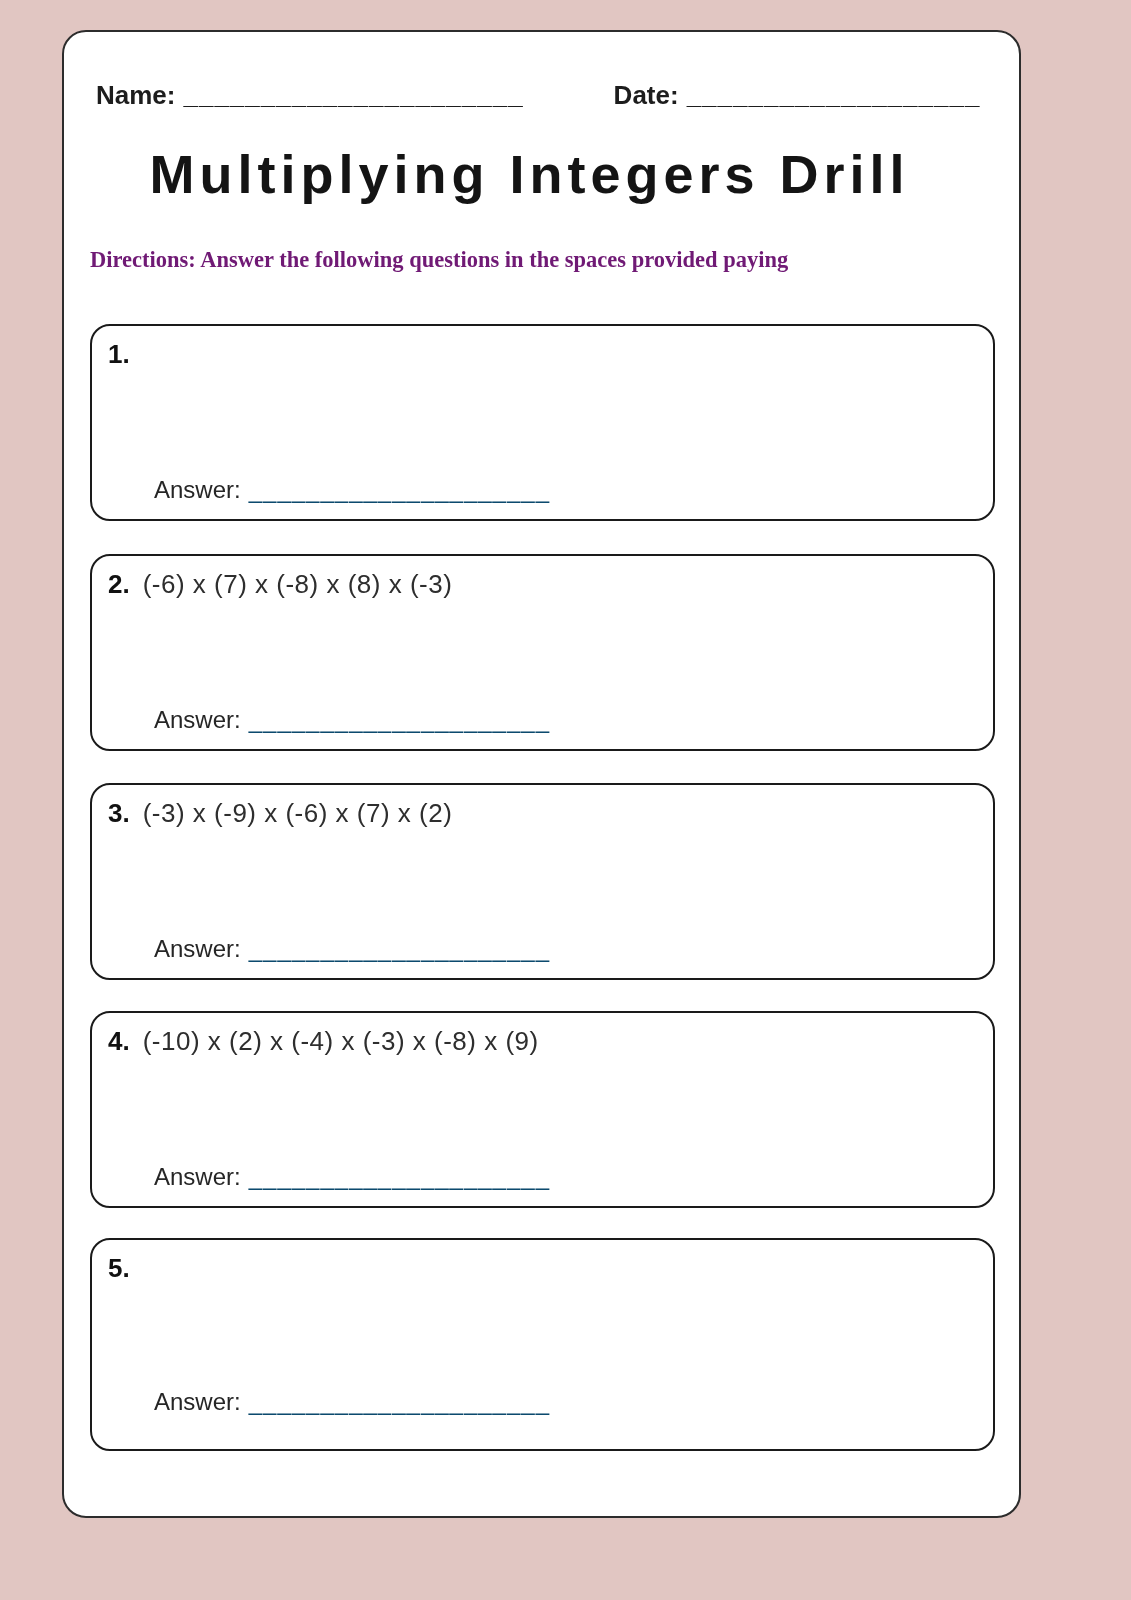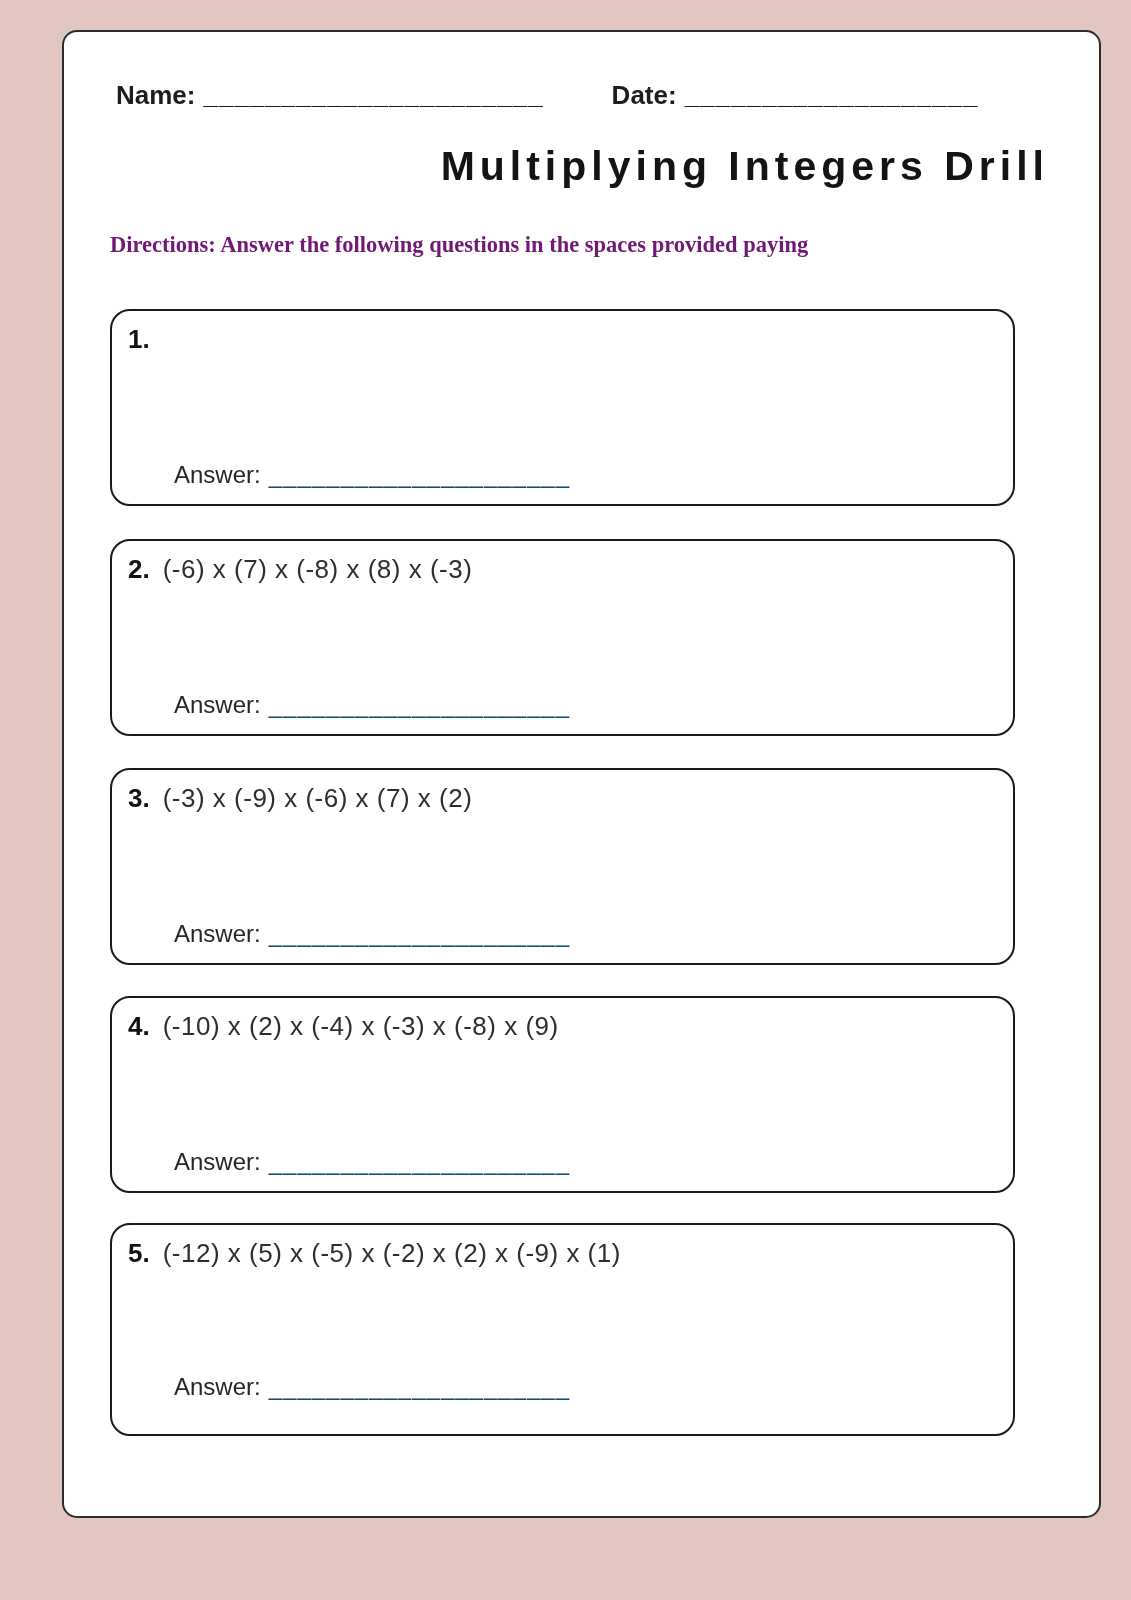--- a/index.html
+++ b/index.html
@@ -6,46 +6,46 @@
   html, body {
     width: 1131px; height: 1600px;
     font-family: "Liberation Sans", sans-serif;
     background: #e1c6c2;
     position: relative;
     overflow: hidden;
   }
   .card {
     position: absolute;
     left: 62px; top: 30px;
-    width: 1039px; height: 1488px;
+    width: 959px; height: 1488px;
     background: #ffffff;
     border: 2px solid #2c2c2c;
-    border-radius: 15px;
-    padding: 48px 50px 0 46px;
+    border-radius: 24px;
+    padding: 48px 50px 0 26px;
   }
   .header-row {
     display: flex;
     align-items: baseline;
     font-size: 26px;
     font-weight: 700;
     color: #1d1d1d;
     padding-left: 6px;
   }
   .field { white-space: nowrap; }
   .field .blank {
     font-weight: 700;
     letter-spacing: 1px;
     margin-left: 8px;
     color: #1d1d1d;
   }
-  .date-field { margin-left: 68px; }
+  .date-field { margin-left: 90px; }
   .title {
     margin-top: 32px;
-    text-align: right;
-    font-size: 41px;
+    text-align: center;
+    font-size: 54px;
     font-weight: 700;
     letter-spacing: 5px;
     white-space: nowrap;
     color: #141414;
   }
   .directions {
     margin-top: 40px;
     font-size: 22.5px;
     font-weight: 700;
     line-height: 1.36;
@@ -151,20 +151,19 @@
       <span class="q-expr">(-10) x (2) x (-4) x (-3) x (-8) x (9)</span>
     </div>
     <div class="answer-row">
       <span>Answer:</span><span class="blank">_____________________</span>
     </div>
   </div>
 
   <div class="qbox qbox-5">
     <div class="q-line">
       <span class="q-num">5.</span>
-      <span class="q-expr">(-12) x (5) x (-5) x (-2) x (2) x (-9) x (1)</span>
     </div>
     <div class="answer-row">
       <span>Answer:</span><span class="blank">_____________________</span>
     </div>
   </div>
 
 </div>
 
 </body></html>

